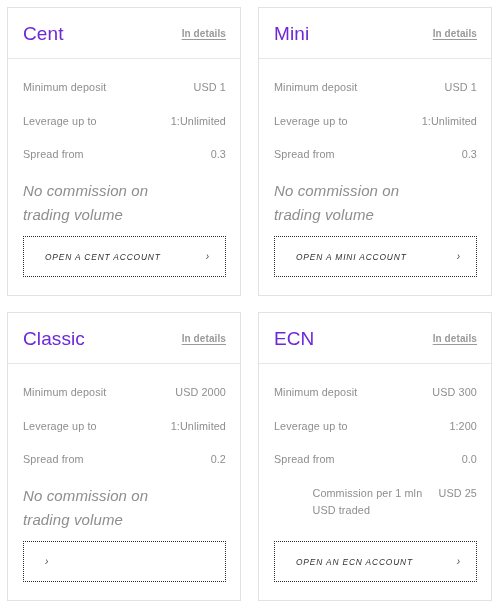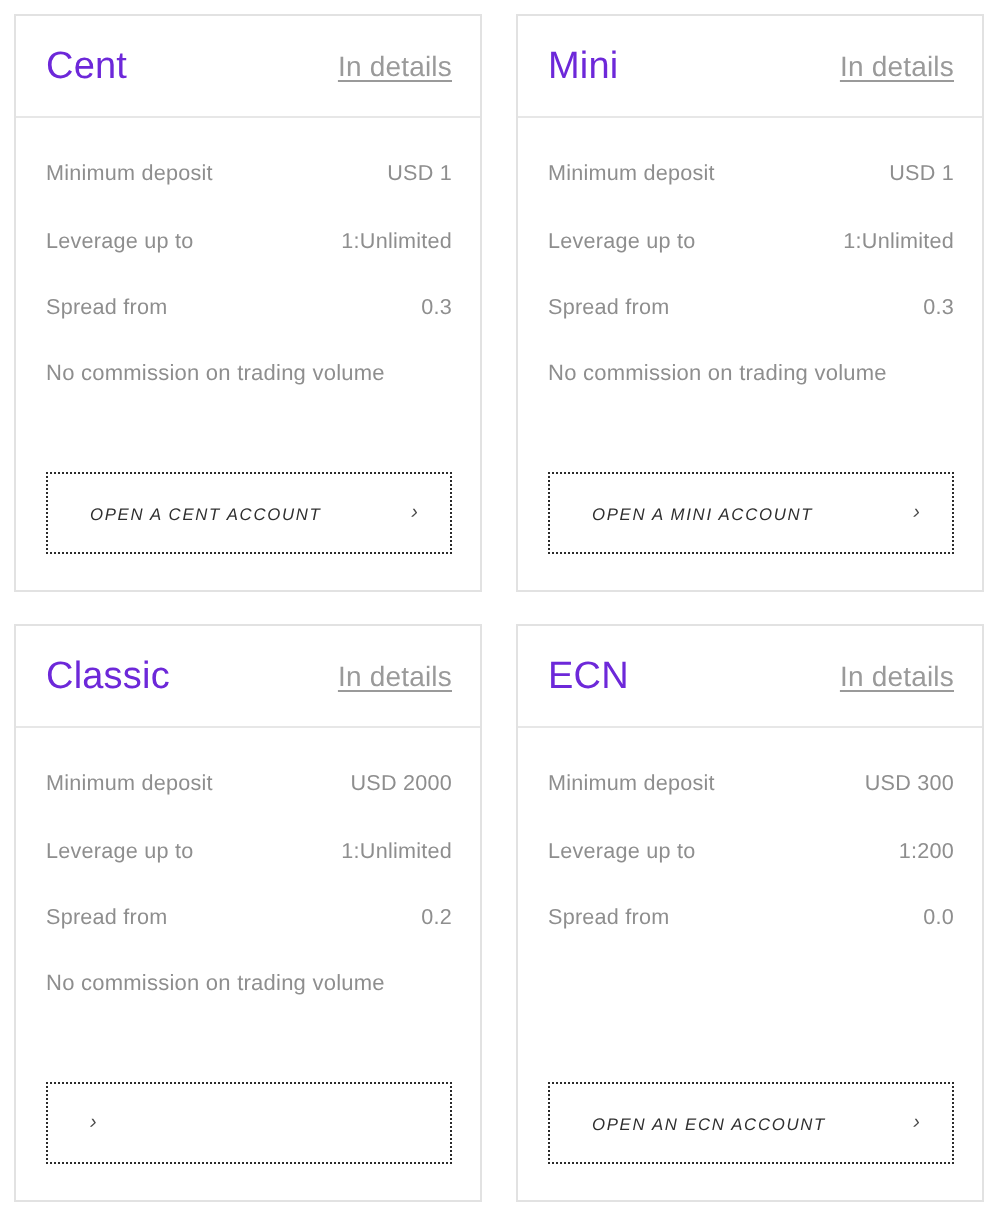--- a/index.html
+++ b/index.html
@@ -54,27 +54,28 @@
 
   .card-title {
     font-size: 19px;
     font-weight: 400;
     color: #6d28d9;
     letter-spacing: 0.1px;
     line-height: 1;
   }
 
   .details-link {
-    font-size: 14px;
+    font-size: 10px;
     color: #9a9a9a;
     text-decoration: underline;
     text-underline-offset: 2px;
     letter-spacing: 0.1px;
     cursor: pointer;
     white-space: nowrap;
+    font-weight: bold;
   }
 
   .card-body {
     box-sizing: border-box;
     flex: 1 1 auto;
     padding: 15px 14px 0 15px;
     display: flex;
     flex-direction: column;
   }
 
@@ -97,26 +98,27 @@
   }
 
   .spec-value {
     flex: 0 0 auto;
     text-align: right;
     white-space: nowrap;
     align-self: flex-start;
   }
 
   .spec-note {
-    font-size: 11px;
+    font-size: 15px;
     color: #8e8e8e;
     letter-spacing: 0.12px;
     line-height: 1.6;
     padding: 4px 0 0 0;
     max-width: 172px;
+    font-style: italic;
   }
 
   .cta-wrap {
     margin-top: auto;
     padding-bottom: 18px;
   }
 
   .cta-button {
     box-sizing: border-box;
     width: 100%;
@@ -253,20 +255,24 @@
           <span class="spec-value">USD 300</span>
         </div>
         <div class="spec-row">
           <span class="spec-label">Leverage up to</span>
           <span class="spec-value">1:200</span>
         </div>
         <div class="spec-row">
           <span class="spec-label">Spread from</span>
           <span class="spec-value">0.0</span>
         </div>
+        <div class="spec-row" style="max-width:100%;">
+          <span class="spec-label" style="max-width:118px;">Commission per 1 mln USD traded</span>
+          <span class="spec-value">USD 25</span>
+        </div>
         <div class="cta-wrap">
           <button class="cta-button">
             <span class="cta-label">OPEN AN ECN ACCOUNT</span>
             <span class="cta-arrow">›</span>
           </button>
         </div>
       </div>
     </div>
   </div>
 

